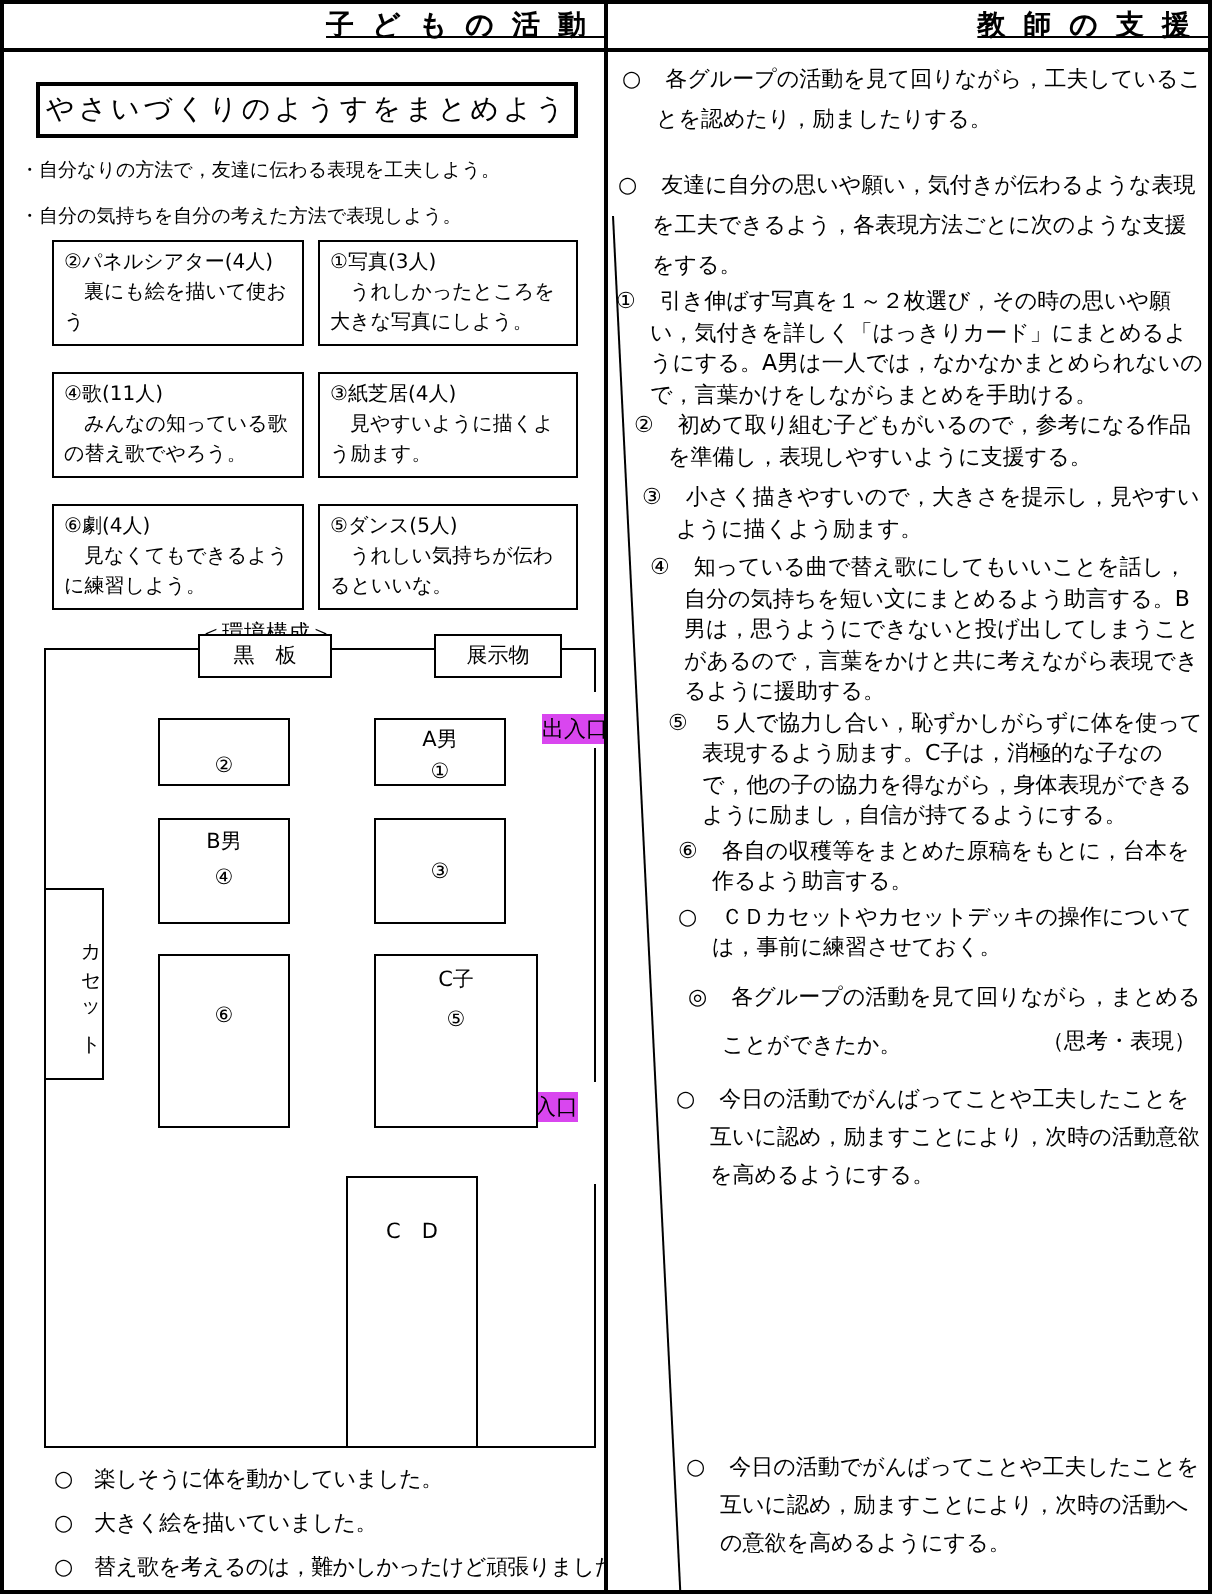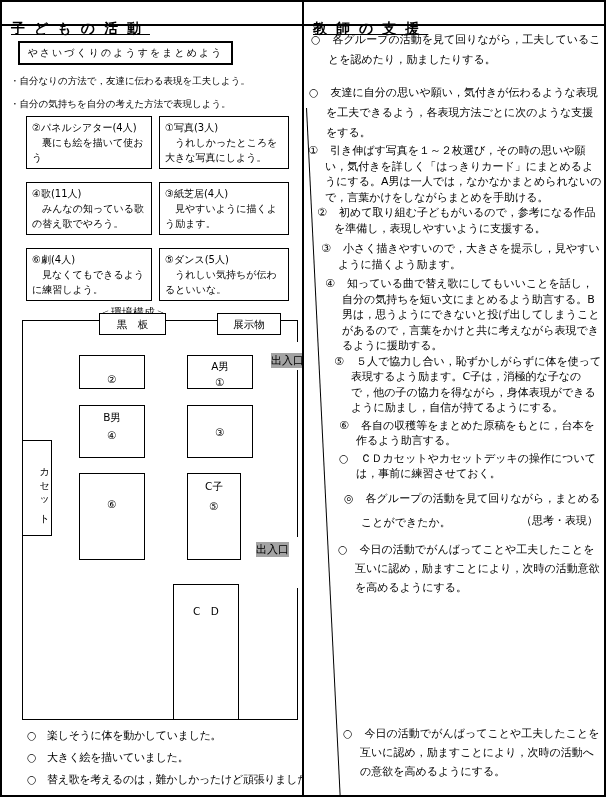--- a/index.html
+++ b/index.html
@@ -2,33 +2,33 @@
 <html><head>
 <meta charset="utf-8">
 <style>
   html,body { margin:0; padding:0; background:#fff; color:#000;
               font-family:"DejaVu Sans", sans-serif; }
   .page { width:602px; height:793px; border:2px solid #000; position:relative; overflow:hidden; }
 
   
   .header-row { display:flex; height:22px; border-bottom:2px solid #000; }
   .hcell { box-sizing:border-box; font-weight:bold; font-size:14px; letter-spacing:9px;
-           text-indent:9px; text-align:left; padding-top:18px;text-decoration:underline; }
+           text-indent:9px; text-align:right; padding-top:2px;text-decoration:underline; }
   .hcell.hl { width:302px; border-right:2px solid #000; }
   .hcell.hr { flex:1; }
 
   .body-row { display:flex; height:769px; }
   .col-left { width:302px; border-right:2px solid #000; box-sizing:border-box;
               position:relative; overflow:hidden; }
   .col-right { flex:1; position:relative; overflow:hidden; padding:4px 2px 0 4px;
                box-sizing:border-box; font-size:11px; }
 
   
-  .goal-box { margin:15px 0 0 16px; width:215px; box-sizing:border-box; border:2px solid #000;
-              text-align:center; font-size:10px; letter-spacing:2px; padding:3px 0; }
+  .goal-box { margin:15px 0 0 16px; width:271px; box-sizing:border-box; border:2px solid #000;
+              text-align:center; font-size:14px; letter-spacing:2px; padding:3px 0; }
   .bullet { margin:10px 0 0 8px; font-size:9.5px; }
 
   .groups { display:grid; grid-template-columns:126px 130px; column-gap:7px; row-gap:13px;
             margin:5px 0 0 24px; }
   .gbox { border:1px solid #000; padding:3px 5px; font-size:10px; line-height:15px;
           min-height:46px; box-sizing:border-box; }
   .gnote { text-indent:10px; }
 
   .env-label { margin:4px 0 0 20px; width:276px; font-size:11px; padding-left:78px;
                box-sizing:border-box; }
@@ -38,21 +38,21 @@
   .dline { position:absolute; background:#000; }
   .dbox { position:absolute; border:1px solid #000; background:#fff; box-sizing:border-box;
           text-align:center; }
   .tbl-end { display:flex; flex-direction:column; justify-content:flex-end;
              align-items:center; padding-bottom:3px; }
   .tbl-top { padding-top:2px; line-height:16px; }
   .tbl-mid { display:flex; align-items:center; justify-content:center; }
   .cassette { display:flex; justify-content:center; padding-top:5px;
               writing-mode:vertical-rl; text-orientation:upright; letter-spacing:4px;
               font-size:10px; }
-  .door-label { position:absolute; font-size:11px; white-space:nowrap; background:#a3a3a3; }
+  .door-label { position:absolute; font-size:11px; white-space:nowrap; background:#d946ef; }
 
   .reflections { margin-top:5px; font-size:11px; letter-spacing:-0.3px; }
   .refl { padding-left:25px; height:22px; line-height:22px; white-space:nowrap; overflow:hidden; }
 
   
   .r-item { padding-left:17px; text-indent:-17px; }
   .r-item .m { margin-right:12px; }
   .lh20 { line-height:20px; } .lh15 { line-height:15.5px; }
   .lh24 { line-height:24px; } .lh19 { line-height:19px; }
   .rel { position:relative; }
@@ -132,21 +132,21 @@
         <div class="dbox tbl-top" style="left:57px;top:85px;width:66px;height:53px;line-height:18px">
           <div>B男</div>
           <div>④</div>
         </div>
         <div class="dbox tbl-mid" style="left:165px;top:85px;width:66px;height:53px">
           <div>③</div>
         </div>
         <div class="dbox" style="left:57px;top:153px;width:66px;height:87px;padding-top:24px">
           <div>⑥</div>
         </div>
-        <div class="dbox tbl-top" style="left:165px;top:153px;width:54px;height:87px;line-height:20px">
+        <div class="dbox tbl-top" style="left:165px;top:153px;width:82px;height:87px;line-height:20px">
           <div>C子</div>
           <div>⑤</div>
         </div>
 
         <div class="dbox cassette" style="left:0;top:120px;width:30px;height:96px">カセット</div>
         <div class="dbox" style="left:151px;top:264px;width:66px;height:136px;padding-top:20px">C　D</div>
       </div>
 
       <div class="reflections">
         <div class="refl">○　楽しそうに体を動かしていました。</div>

